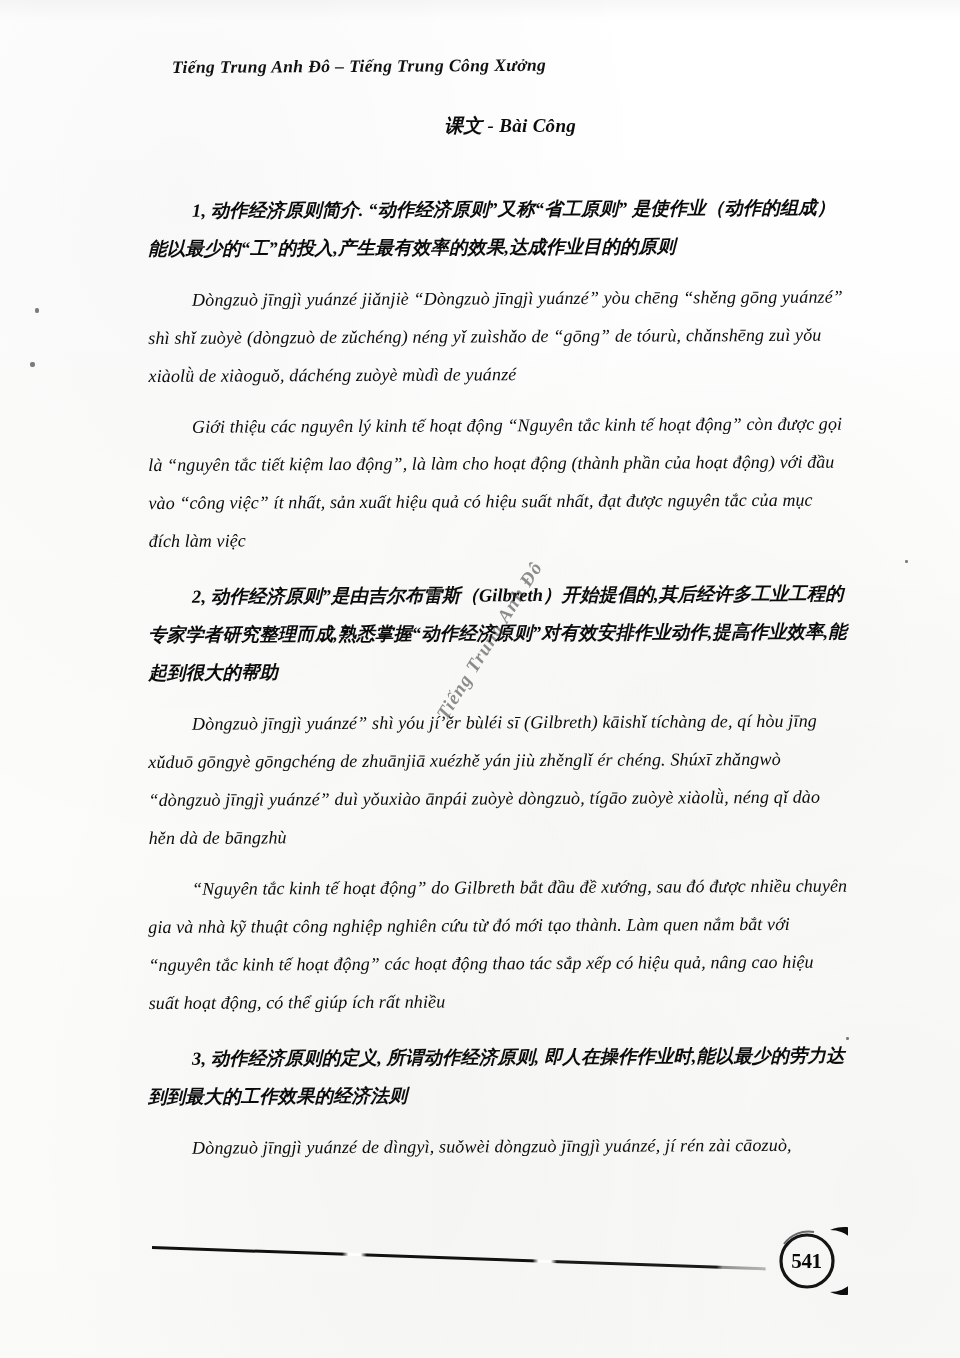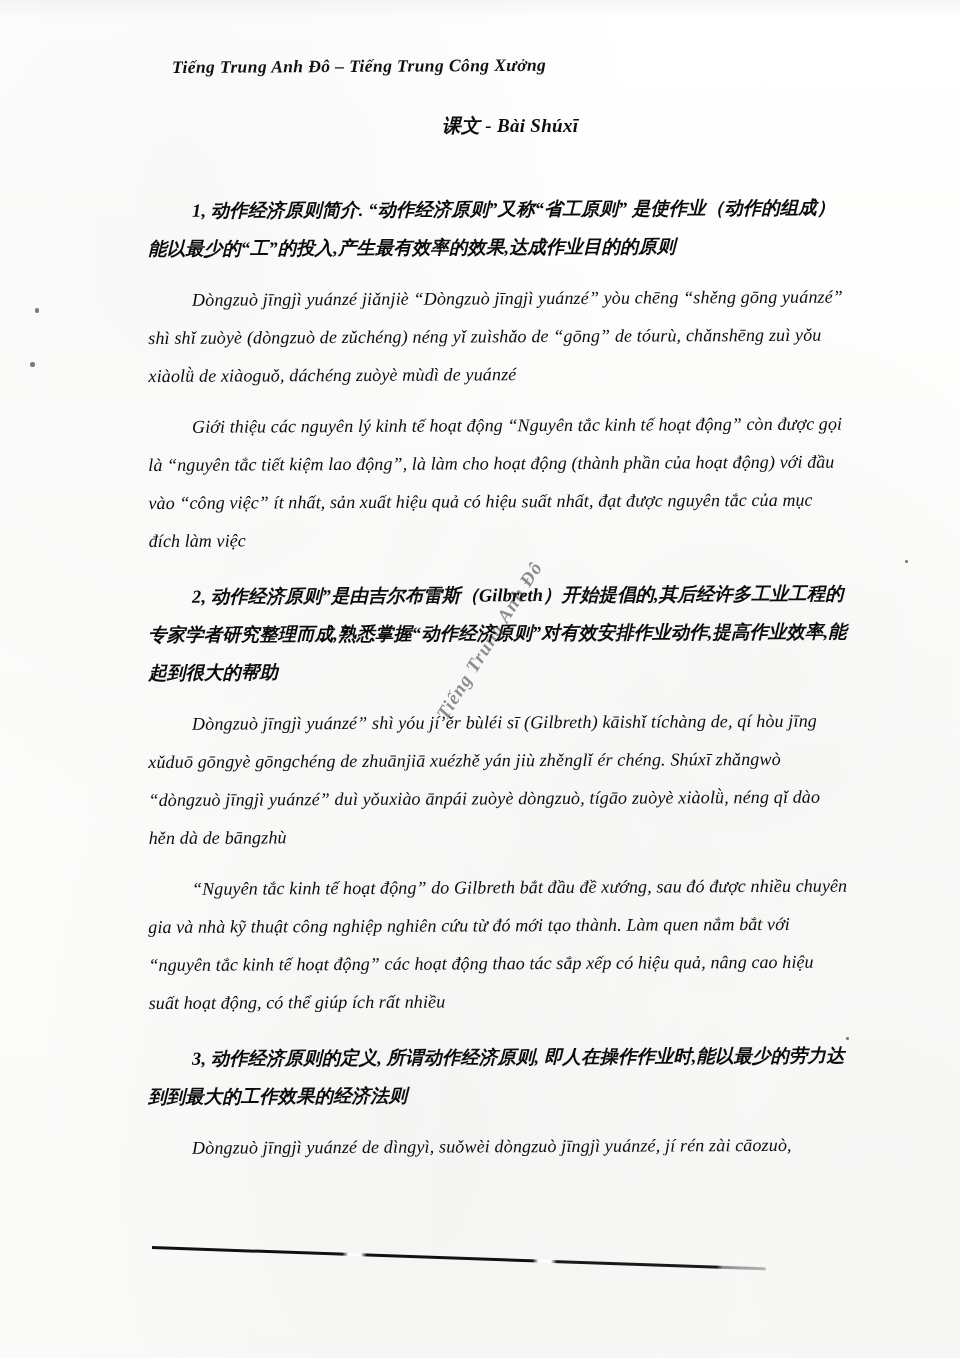--- a/index.html
+++ b/index.html
@@ -186,31 +186,39 @@
   <div class="scan-edge-top"></div>
   <div class="scan-edge-right"></div>
 
   <div class="speckle" style="left:35px; top:308px; width:4px; height:5px;"></div>
   <div class="speckle" style="left:30px; top:362px; width:5px; height:5px;"></div>
   <div class="speckle" style="left:905px; top:560px; width:3px; height:3px;"></div>
   <div class="speckle" style="left:846px; top:1037px; width:3px; height:3px;"></div>
 
   <div class="running-header">Tiếng Trung Anh Đô – Tiếng Trung Công Xưởng</div>
 
-  <div class="section-title">课文 - Bài Shúxī</div>
+  <div class="section-title">课文 - Bài Công</div>
 
   <div class="body-col" id="body-col">
       <p class="para zh">1, 动作经济原则简介. “动作经济原则”又称“省工原则” 是使作业（动作的组成）能以最少的“工”的投入,产生最有效率的效果,达成作业目的的原则</p>
       <p class="para py">Dòngzuò jīngjì yuánzé jiǎnjiè “Dòngzuò jīngjì yuánzé” yòu chēng “shěng gōng yuánzé” shì shǐ zuòyè (dòngzuò de zǔchéng) néng yǐ zuìshǎo de “gōng” de tóurù, chǎnshēng zuì yǒu xiàolǜ de xiàoguǒ, dáchéng zuòyè mùdì de yuánzé</p>
       <p class="para vi">Giới thiệu các nguyên lý kinh tế hoạt động “Nguyên tắc kinh tế hoạt động” còn được gọi là “nguyên tắc tiết kiệm lao động”, là làm cho hoạt động (thành phần của hoạt động) với đầu vào “công việc” ít nhất, sản xuất hiệu quả có hiệu suất nhất, đạt được nguyên tắc của mục đích làm việc</p>
       <p class="para zh gap-before">2, 动作经济原则”是由吉尔布雷斯（Gilbreth）开始提倡的,其后经许多工业工程的专家学者研究整理而成,熟悉掌握“动作经济原则”对有效安排作业动作,提高作业效率,能起到很大的帮助</p>
       <p class="para py">Dòngzuò jīngjì yuánzé” shì yóu jí’ěr bùléi sī (Gilbreth) kāishǐ tíchàng de, qí hòu jīng xǔduō gōngyè gōngchéng de zhuānjiā xuézhě yán jiù zhěnglǐ ér chéng. Shúxī zhǎngwò “dòngzuò jīngjì yuánzé” duì yǒuxiào ānpái zuòyè dòngzuò, tígāo zuòyè xiàolǜ, néng qǐ dào hěn dà de bāngzhù</p>
       <p class="para vi">“Nguyên tắc kinh tế hoạt động” do Gilbreth bắt đầu đề xướng, sau đó được nhiều chuyên gia và nhà kỹ thuật công nghiệp nghiên cứu từ đó mới tạo thành. Làm quen nắm bắt với “nguyên tắc kinh tế hoạt động” các hoạt động thao tác sắp xếp có hiệu quả, nâng cao hiệu suất hoạt động, có thể giúp ích rất nhiều</p>
       <p class="para zh gap-before">3, 动作经济原则的定义, 所谓动作经济原则, 即人在操作作业时,能以最少的劳力达到到最大的工作效果的经济法则</p>
       <p class="para py">Dòngzuò jīngjì yuánzé de dìngyì, suǒwèi dòngzuò jīngjì yuánzé, jí rén zài cāozuò,</p>
     </div>
 
   <div class="watermark">Tiếng Trung Anh Đô</div>
 
   <div class="footer-rule"></div>
 
+  <div class="page-ornament">
+    <svg width="78" height="78" viewBox="0 0 78 78" aria-hidden="true">
+      <path d="M60 8 A34 34 0 1 1 60 70 A27 27 0 1 0 60 8 Z" fill="#0d0d0d"></path>
+      <circle cx="37" cy="39" r="26" fill="none" stroke="#141414" stroke-width="3.2"></circle>
+      <path d="M14 22 A30 30 0 0 1 44 10" fill="none" stroke="#1a1a1a" stroke-width="2" opacity="0.65"></path>
+    </svg>
+    <div class="page-number">541</div>
+  </div>
 
 </div>
 
 </body></html>

